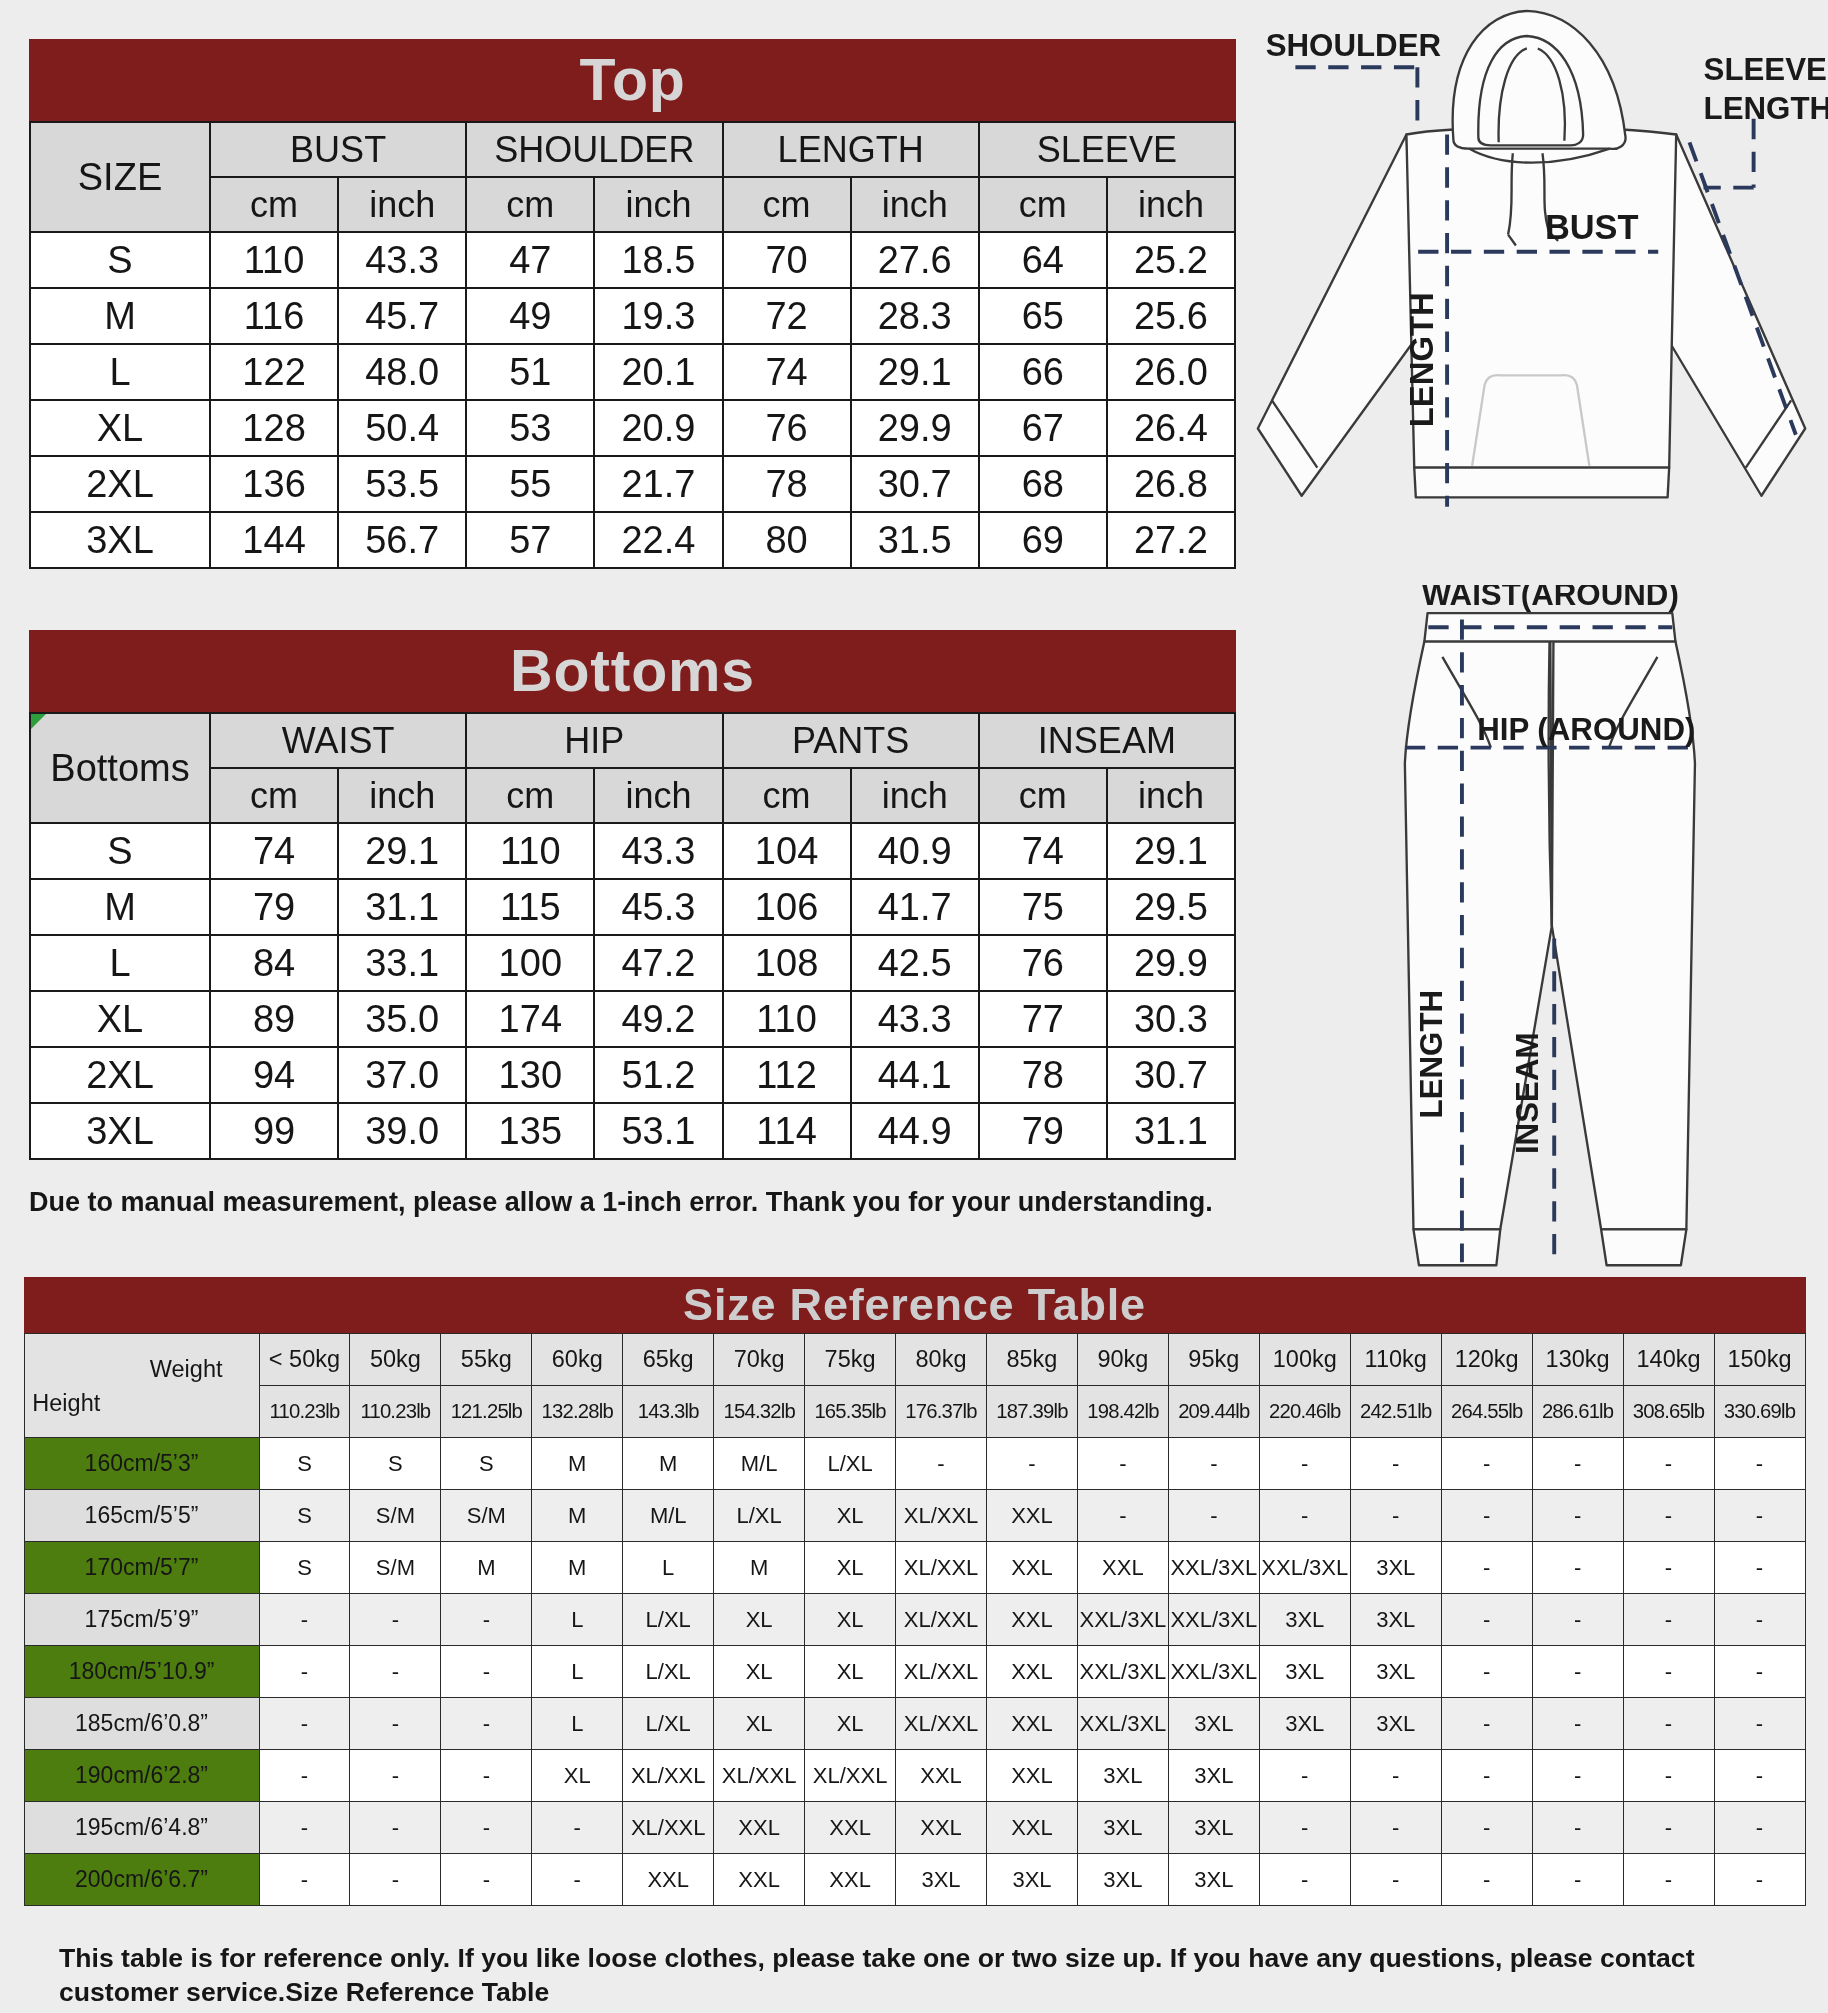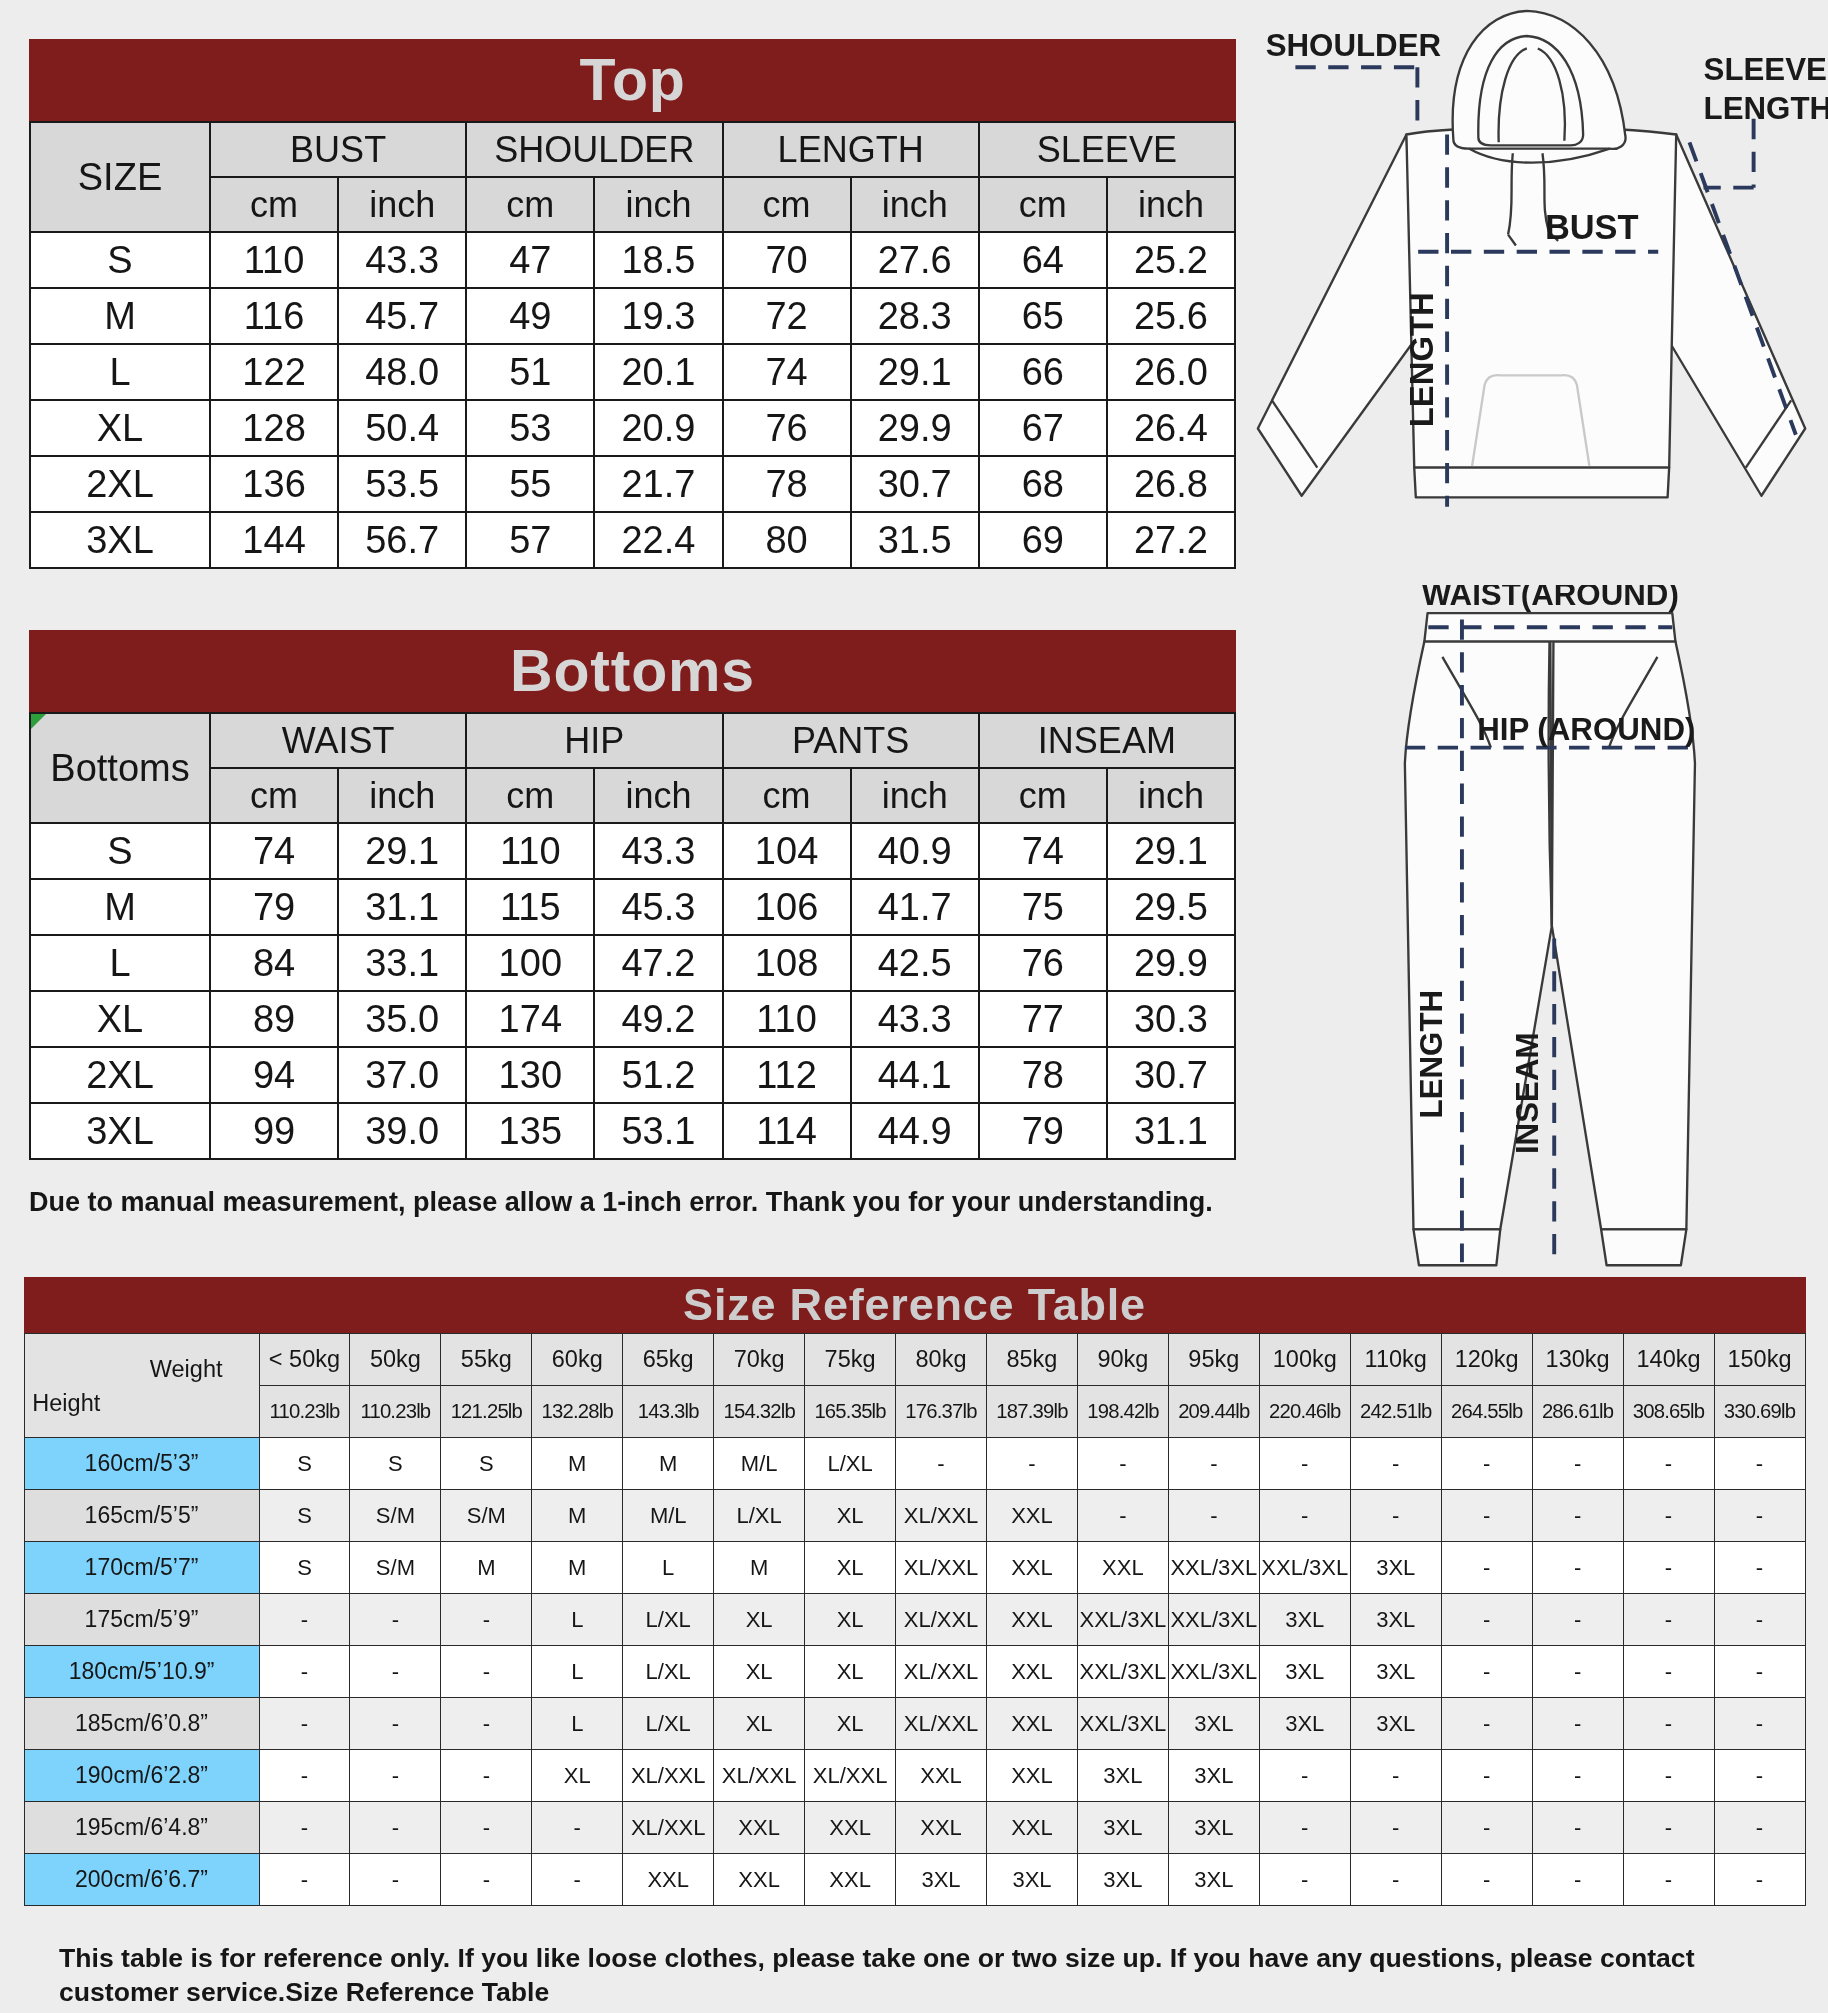--- a/index.html
+++ b/index.html
@@ -25,21 +25,21 @@
 
   
   #ref-block { left:23.5px; top:1277px; width:1782px; }
   #ref-block .title-bar { height:56px; font-size:45px; color:#cdcdcd; }
   table.ref-table { border-collapse:collapse; table-layout:fixed; width:100%; background:#fff; }
   .ref-table th, .ref-table td { border:1.6px solid #2a2a2a; text-align:center; vertical-align:middle; overflow:hidden; }
   .ref-table thead th { background:#e3e3e3; font-weight:400; }
   .ref-table th.kg { font-size:23.5px; height:52px; }
   .ref-table th.lb { font-size:20.3px; height:52px; letter-spacing:-0.8px; }
   .ref-table td { font-size:22px; height:52px; font-weight:400; }
-  .ref-table td.h { background:#7dd3fc; font-size:23px; }
+  .ref-table td.h { background:#4d7c0f; font-size:23px; }
   .ref-table tbody tr:nth-child(even) td { background:#eeeeee; }
   .ref-table tbody tr:nth-child(even) td.h { background:#dedede; }
   th.corner { position:relative; background-color:#e9e9e9;
     background-image:linear-gradient(to bottom right, transparent calc(50% - 1.6px), #555 calc(50% - 0.8px), #555 calc(50% + 0.8px), transparent calc(50% + 1.6px));margin-top:18px; }
   .cw { position:absolute; top:22px; right:36px; font-size:23.5px; }
   .ch { position:absolute; bottom:20.3px; left:7.8px; font-size:23.5px; }
 
   #note2 { left:59px; top:1941px; width:1752px; font-size:26.6px; font-weight:700; line-height:1.28; }
 
   

